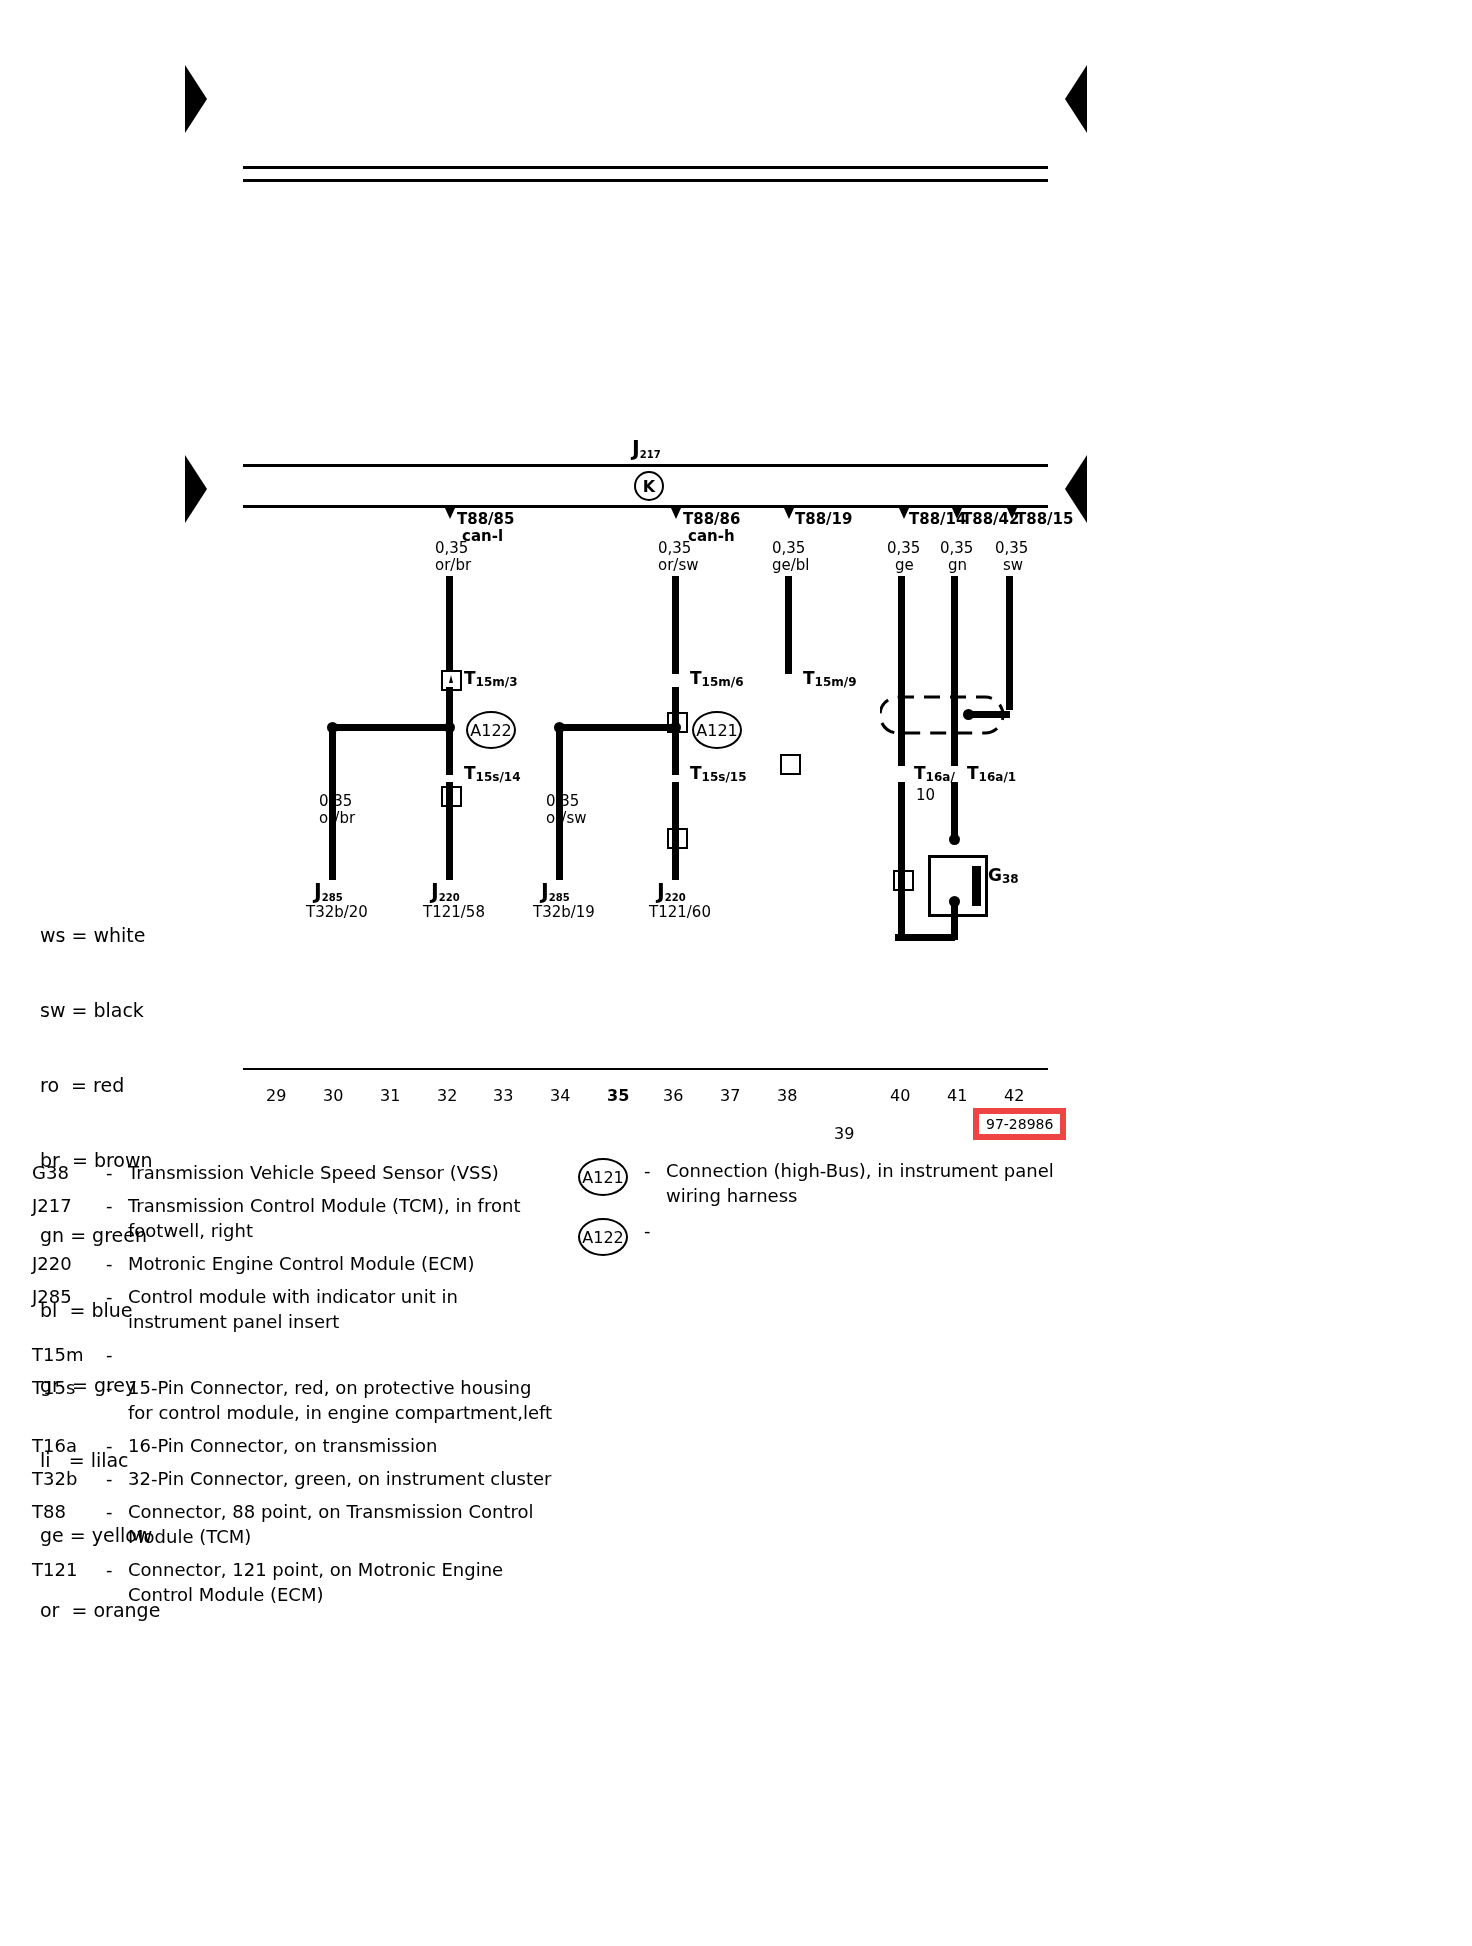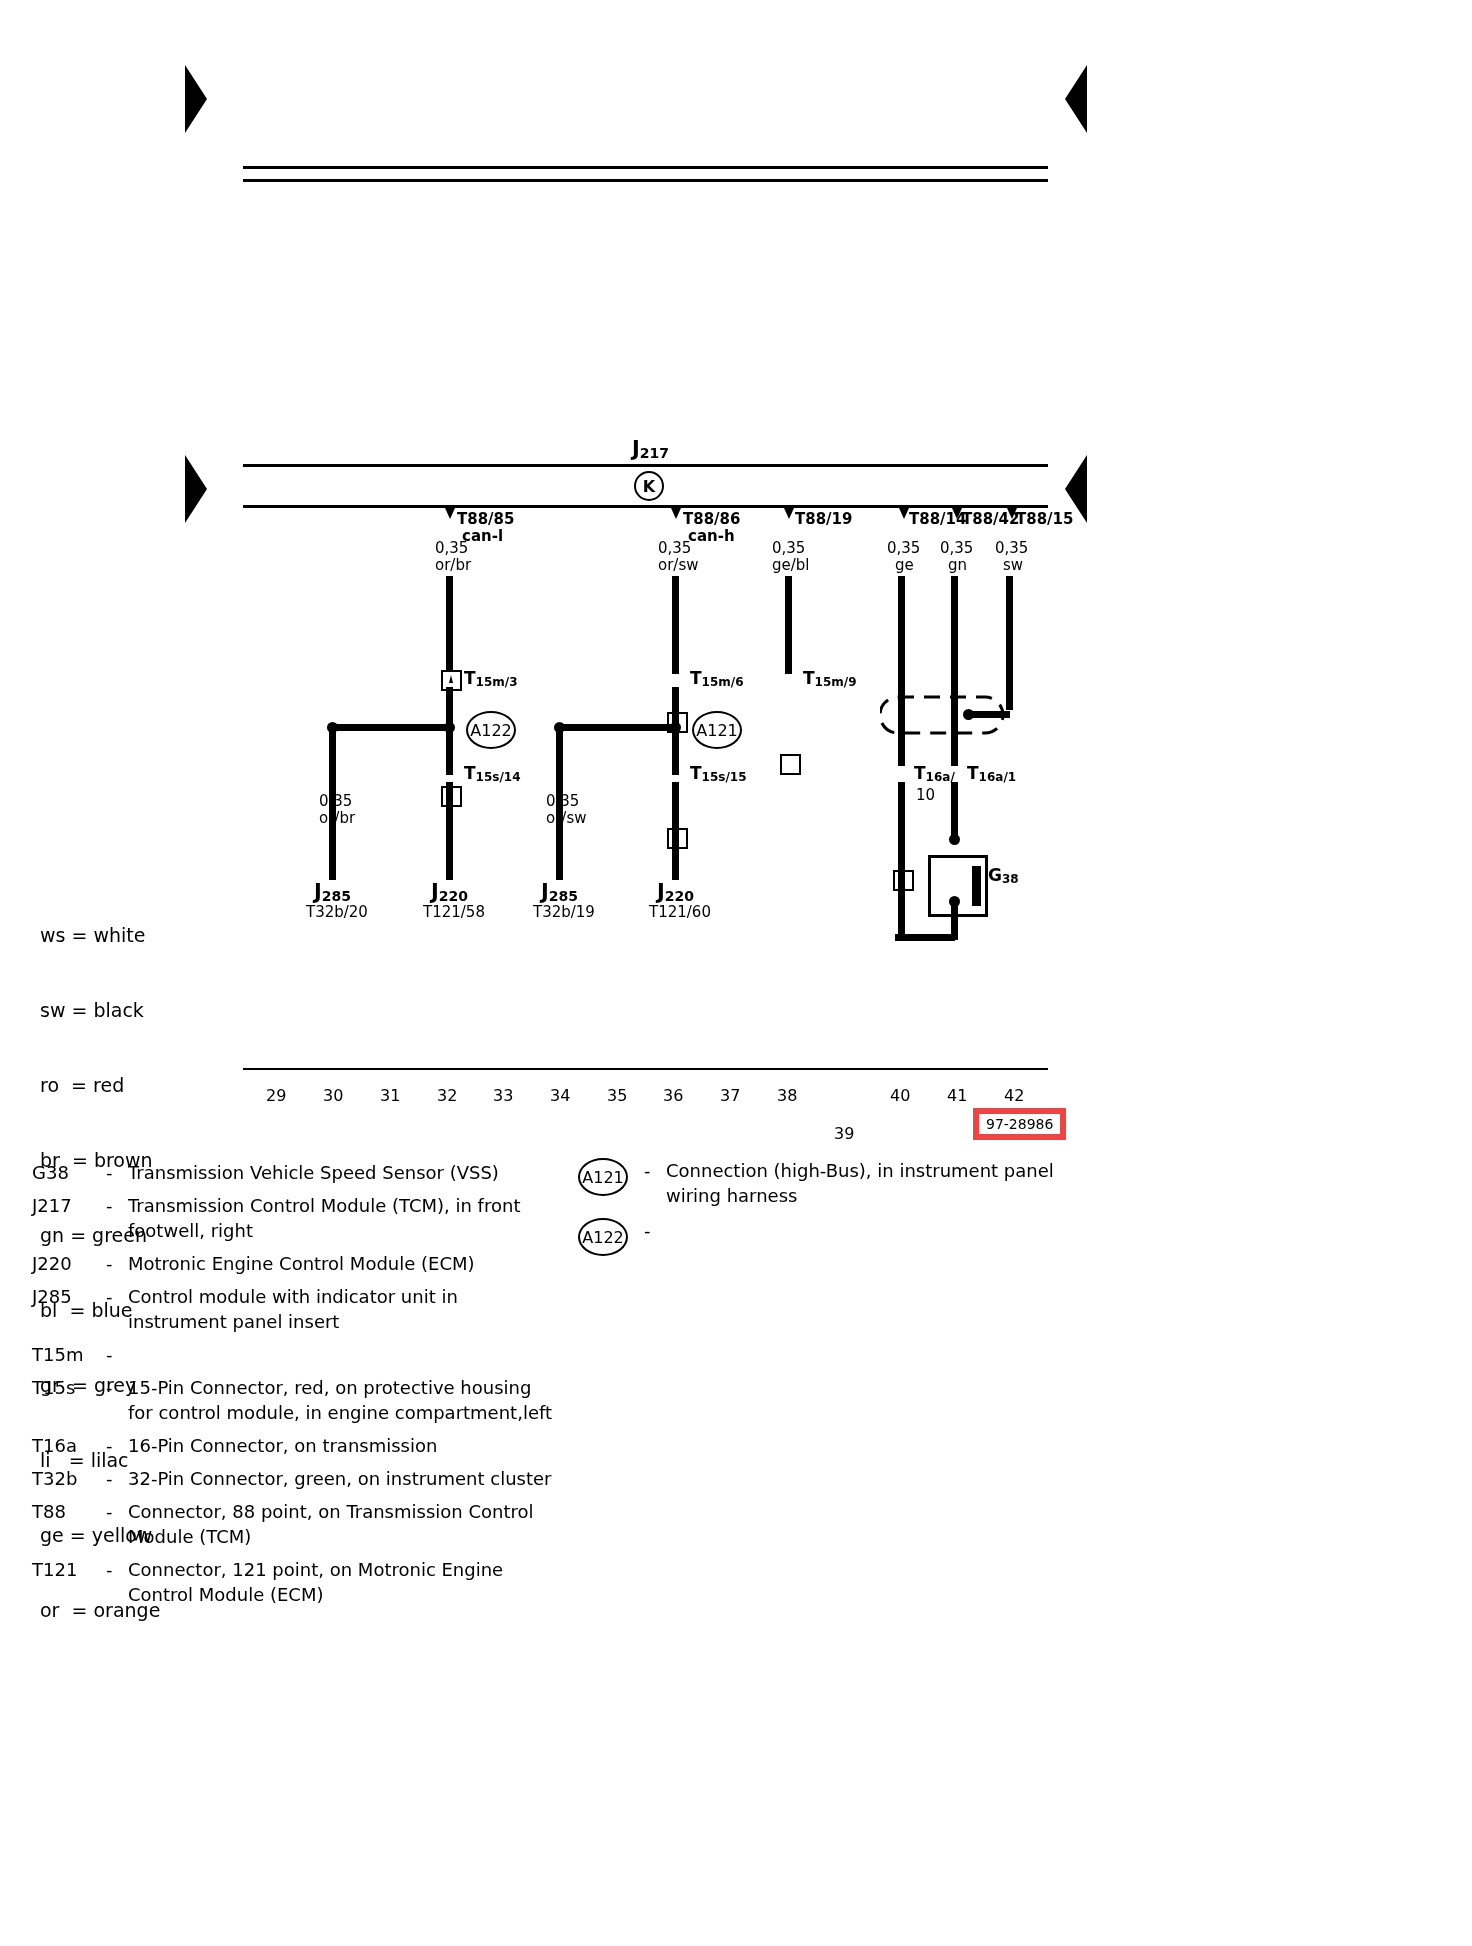--- a/index.html
+++ b/index.html
@@ -38,21 +38,21 @@
   .lbl {
     font-size: 17px;
     line-height: 1.15;
     white-space: nowrap;
   }
   .lbl-sm { font-size: 15px; }
   .lbl-b { font-weight: bold; }
   .sub { font-size: 12px; vertical-align: -2px; }
 
   .big-id { font-size: 21px; font-weight: bold; }
-  .big-id .sub { font-size: 14px; margin-top: 48px; }
+  .big-id .sub { font-size: 10px; margin-top: 48px; }
 
   
   .circ {
     border: 2.5px solid #000;
     border-radius: 50%;
     width: 46px; height: 34px;
     display: flex; align-items: center; justify-content: center;
     font-size: 16px;
     background: #fff;
   }
@@ -302,21 +302,21 @@
 </div>
 
 <div class="abs hline" style="left:243px; top:1068px; width:805px; height:2px;"></div>
 
 <div class="abs scale-num" style="left:266px; top:1086px;">29</div>
 <div class="abs scale-num" style="left:323px; top:1086px;">30</div>
 <div class="abs scale-num" style="left:380px; top:1086px;">31</div>
 <div class="abs scale-num" style="left:437px; top:1086px;">32</div>
 <div class="abs scale-num" style="left:493px; top:1086px;">33</div>
 <div class="abs scale-num" style="left:550px; top:1086px;">34</div>
-<div class="abs scale-num" style="left:607px; top:1086px;">35</div>
+<div class="abs scale-num" style="left:607px; top:1086px;font-weight:bold;">35</div>
 <div class="abs scale-num" style="left:663px; top:1086px;">36</div>
 <div class="abs scale-num" style="left:720px; top:1086px;">37</div>
 <div class="abs scale-num" style="left:777px; top:1086px;">38</div>
 <div class="abs scale-num" style="left:834px; top:1124px;">39</div>
 <div class="abs scale-num" style="left:890px; top:1086px;">40</div>
 <div class="abs scale-num" style="left:947px; top:1086px;text-align:center;">41</div>
 <div class="abs scale-num" style="left:1004px; top:1086px;">42</div>
 
 <div class="abs id-box" style="left:973px; top:1108px;">97-28986</div>
 

